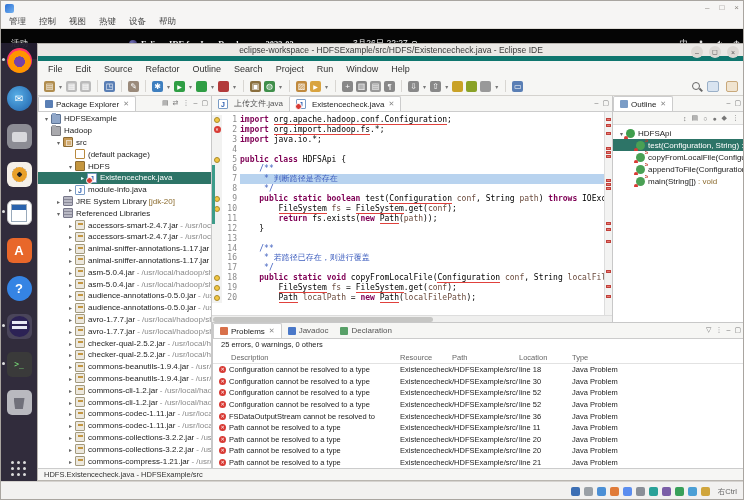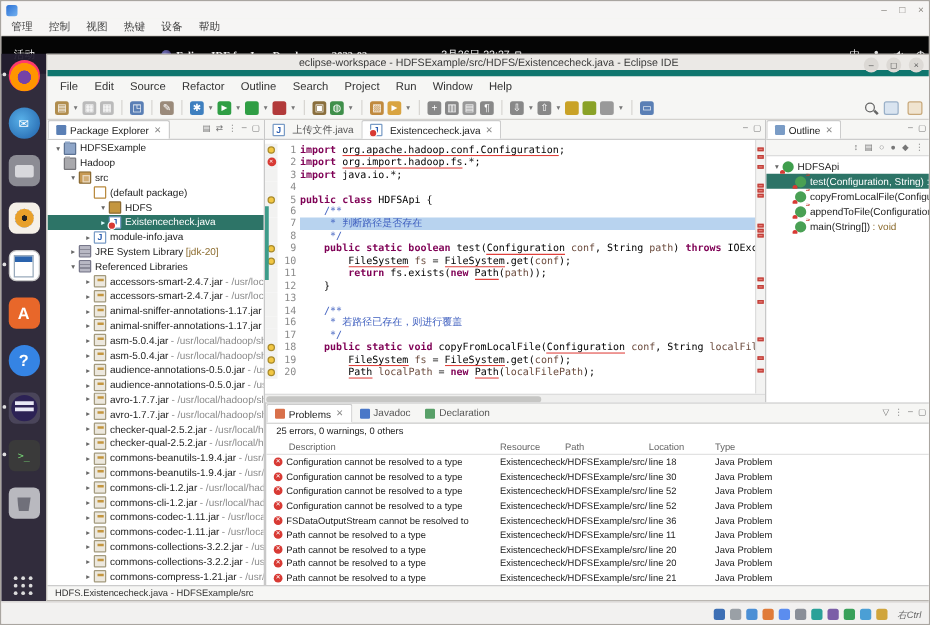--- a/index.html
+++ b/index.html
@@ -132,21 +132,21 @@
   .p-row { height:11.6px; display:flex; align-items:center; font-size:7.5px; color:#222; }
   .p-row .p-col-desc { padding-left:6px; display:flex; align-items:center; gap:3px; }
   .p-err-ic { width:7px; height:7px; border-radius:50%; background:#d83a34; color:#fff; font-size:5px; line-height:7px; text-align:center; flex:none; }
   .ptab-ic { width:8px; height:8px; border-radius:1px; flex:none; }
 
   #e-statusbar { position:absolute; left:0; bottom:0; right:0; height:12px; background:#f6f6f4; border-top:1px solid #ccc; font-size:7.5px; color:#333; display:flex; align-items:center; padding-left:6px; }
 
   
   #vbox-statusbar { position:absolute; left:0; top:480px; width:744px; height:20px; background:#f2f1f0; border-top:1px solid #d5d2cf; display:flex; align-items:center; justify-content:flex-end; gap:4px; padding-right:8px; }
   .st-ic { width:9px; height:9px; border-radius:2px; }
-  #vbox-hint { font-size:7.5px; color:#666; margin-left:4px;font-style:italic; }
+  #vbox-hint { font-size:7.5px; color:#666; margin-left:4px; }
 </style>
 </head>
 <body>
 
 <div id="screen">
 
   <div id="vbox-titlebar">
     <span class="vb-ico"></span>
     <span id="vbox-controls">
         <span>–</span>
@@ -344,21 +344,21 @@
             <div class="pe-row" style="padding-left: 16px;">
               <span class="arrow">▾</span>
               <span class="ic ic-src"></span>
               <span>src</span>
             </div>
             <div class="pe-row" style="padding-left: 28px;">
               <span class="arrow"></span>
               <span class="ic ic-package-empty"></span>
               <span>(default package)</span>
             </div>
-            <div class="pe-row" style="padding-left: 28px; margin-left: 12px;">
+            <div class="pe-row" style="padding-left: 28px;">
               <span class="arrow">▾</span>
               <span class="ic ic-package"></span>
               <span>HDFS</span>
             </div>
             <div class="pe-row sel" style="padding-left: 40px;">
               <span class="arrow">▸</span>
               <span class="ic ic-java err"></span>
               <span>Existencecheck.java</span>
             </div>
             <div class="pe-row" style="padding-left: 28px;">

